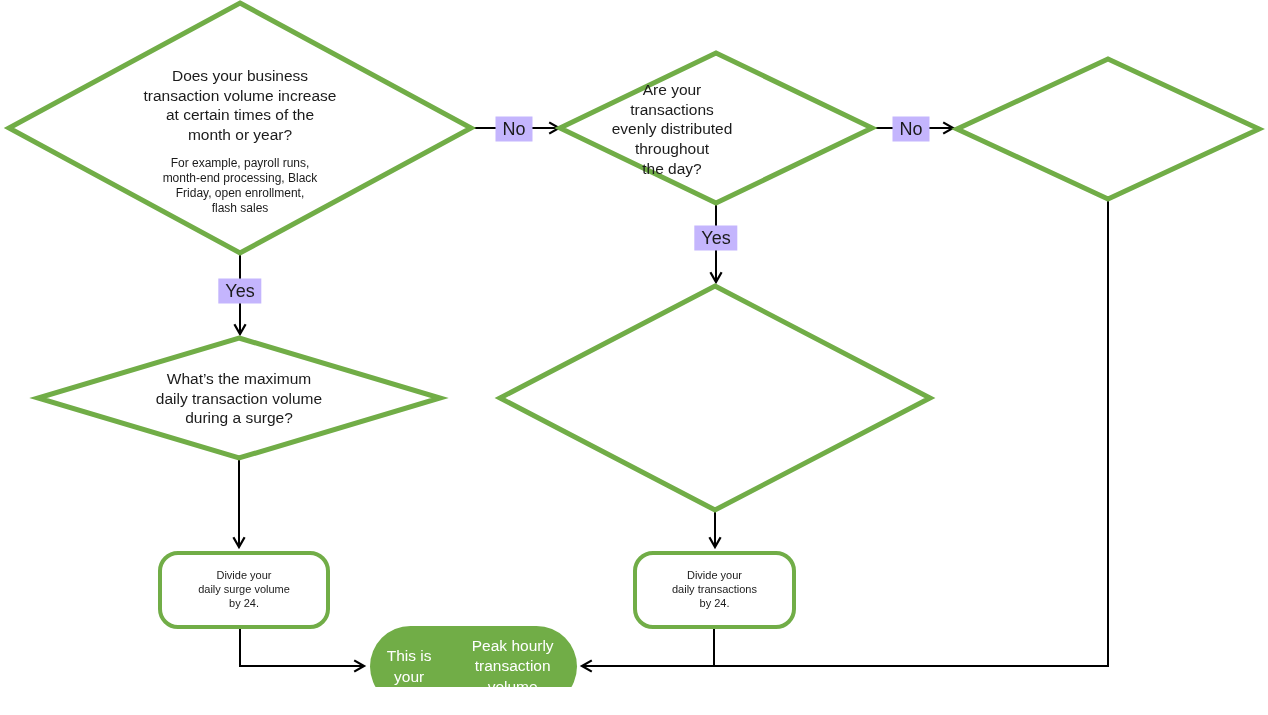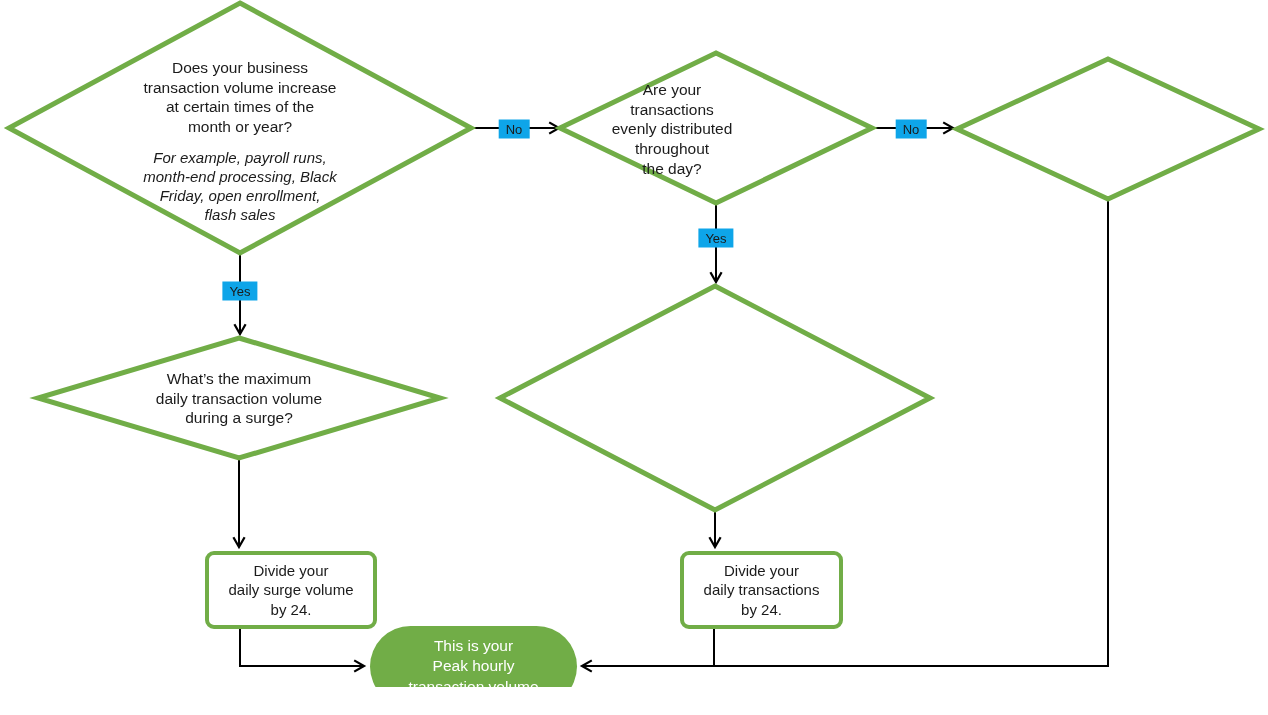--- a/index.html
+++ b/index.html
@@ -16,38 +16,38 @@
   svg.layer{position:absolute;left:0;top:0;}
   .diamond{fill:#ffffff;stroke:var(--accent-green);stroke-width:5;stroke-linejoin:miter;}
   .connector{fill:none;stroke:var(--connector);stroke-width:2;}
   .arrowhead{fill:none;stroke:var(--connector);stroke-width:1.6;}
   .node-text{
     position:absolute;transform:translate(-50%,-50%);
     display:flex;flex-direction:column;align-items:center;gap:11px;
     text-align:center;line-height:1.27;font-size:15.5px;
   }
   .node-text .q{white-space:pre-line;}
-  .node-text .ex{white-space:pre-line;font-style:italic;font-size:15px;}
+  .node-text .ex{white-space:pre-line;font-size:12px;}
   .action-box{
     position:absolute;box-sizing:border-box;background:#fff;
-    border:4px solid var(--accent-green);border-radius:9px;
+    border:4px solid var(--accent-green);border-radius:20px;
     display:flex;align-items:center;justify-content:center;
-    text-align:center;font-size:15px;line-height:1.27;margin-left:47px;
+    text-align:center;font-size:11px;line-height:1.27;
   }
   .action-box .q{white-space:pre-line;}
   .result-pill{
     position:absolute;box-sizing:border-box;background:var(--accent-green);
     border-radius:41px;color:var(--result-text);
-    display:flex;flex-direction:column;align-items:center;justify-content:center;
+    display:flex;flex-direction:row;align-items:center;justify-content:center;
     text-align:center;font-size:15.5px;line-height:1.3;
   }
   .result-pill .emph{font-weight:normal;white-space:pre-line;}
   .edge-label{
     position:absolute;transform:translate(-50%,-50%);
-    background:#0ea5e9;padding:2px 7px;font-size:13px;color:var(--text);
+    background:#c4b5fd;padding:2px 7px;font-size:18px;color:var(--text);
   }
 </style>
 </head>
 <body>
 
 <div class="stage">
 
   <svg class="layer" width="1268" height="715" viewBox="0 0 1268 715">
     <defs>
       <marker id="arrow" viewBox="0 0 10 10" refX="8" refY="5" markerWidth="7" markerHeight="7" orient="auto-start-reverse">

